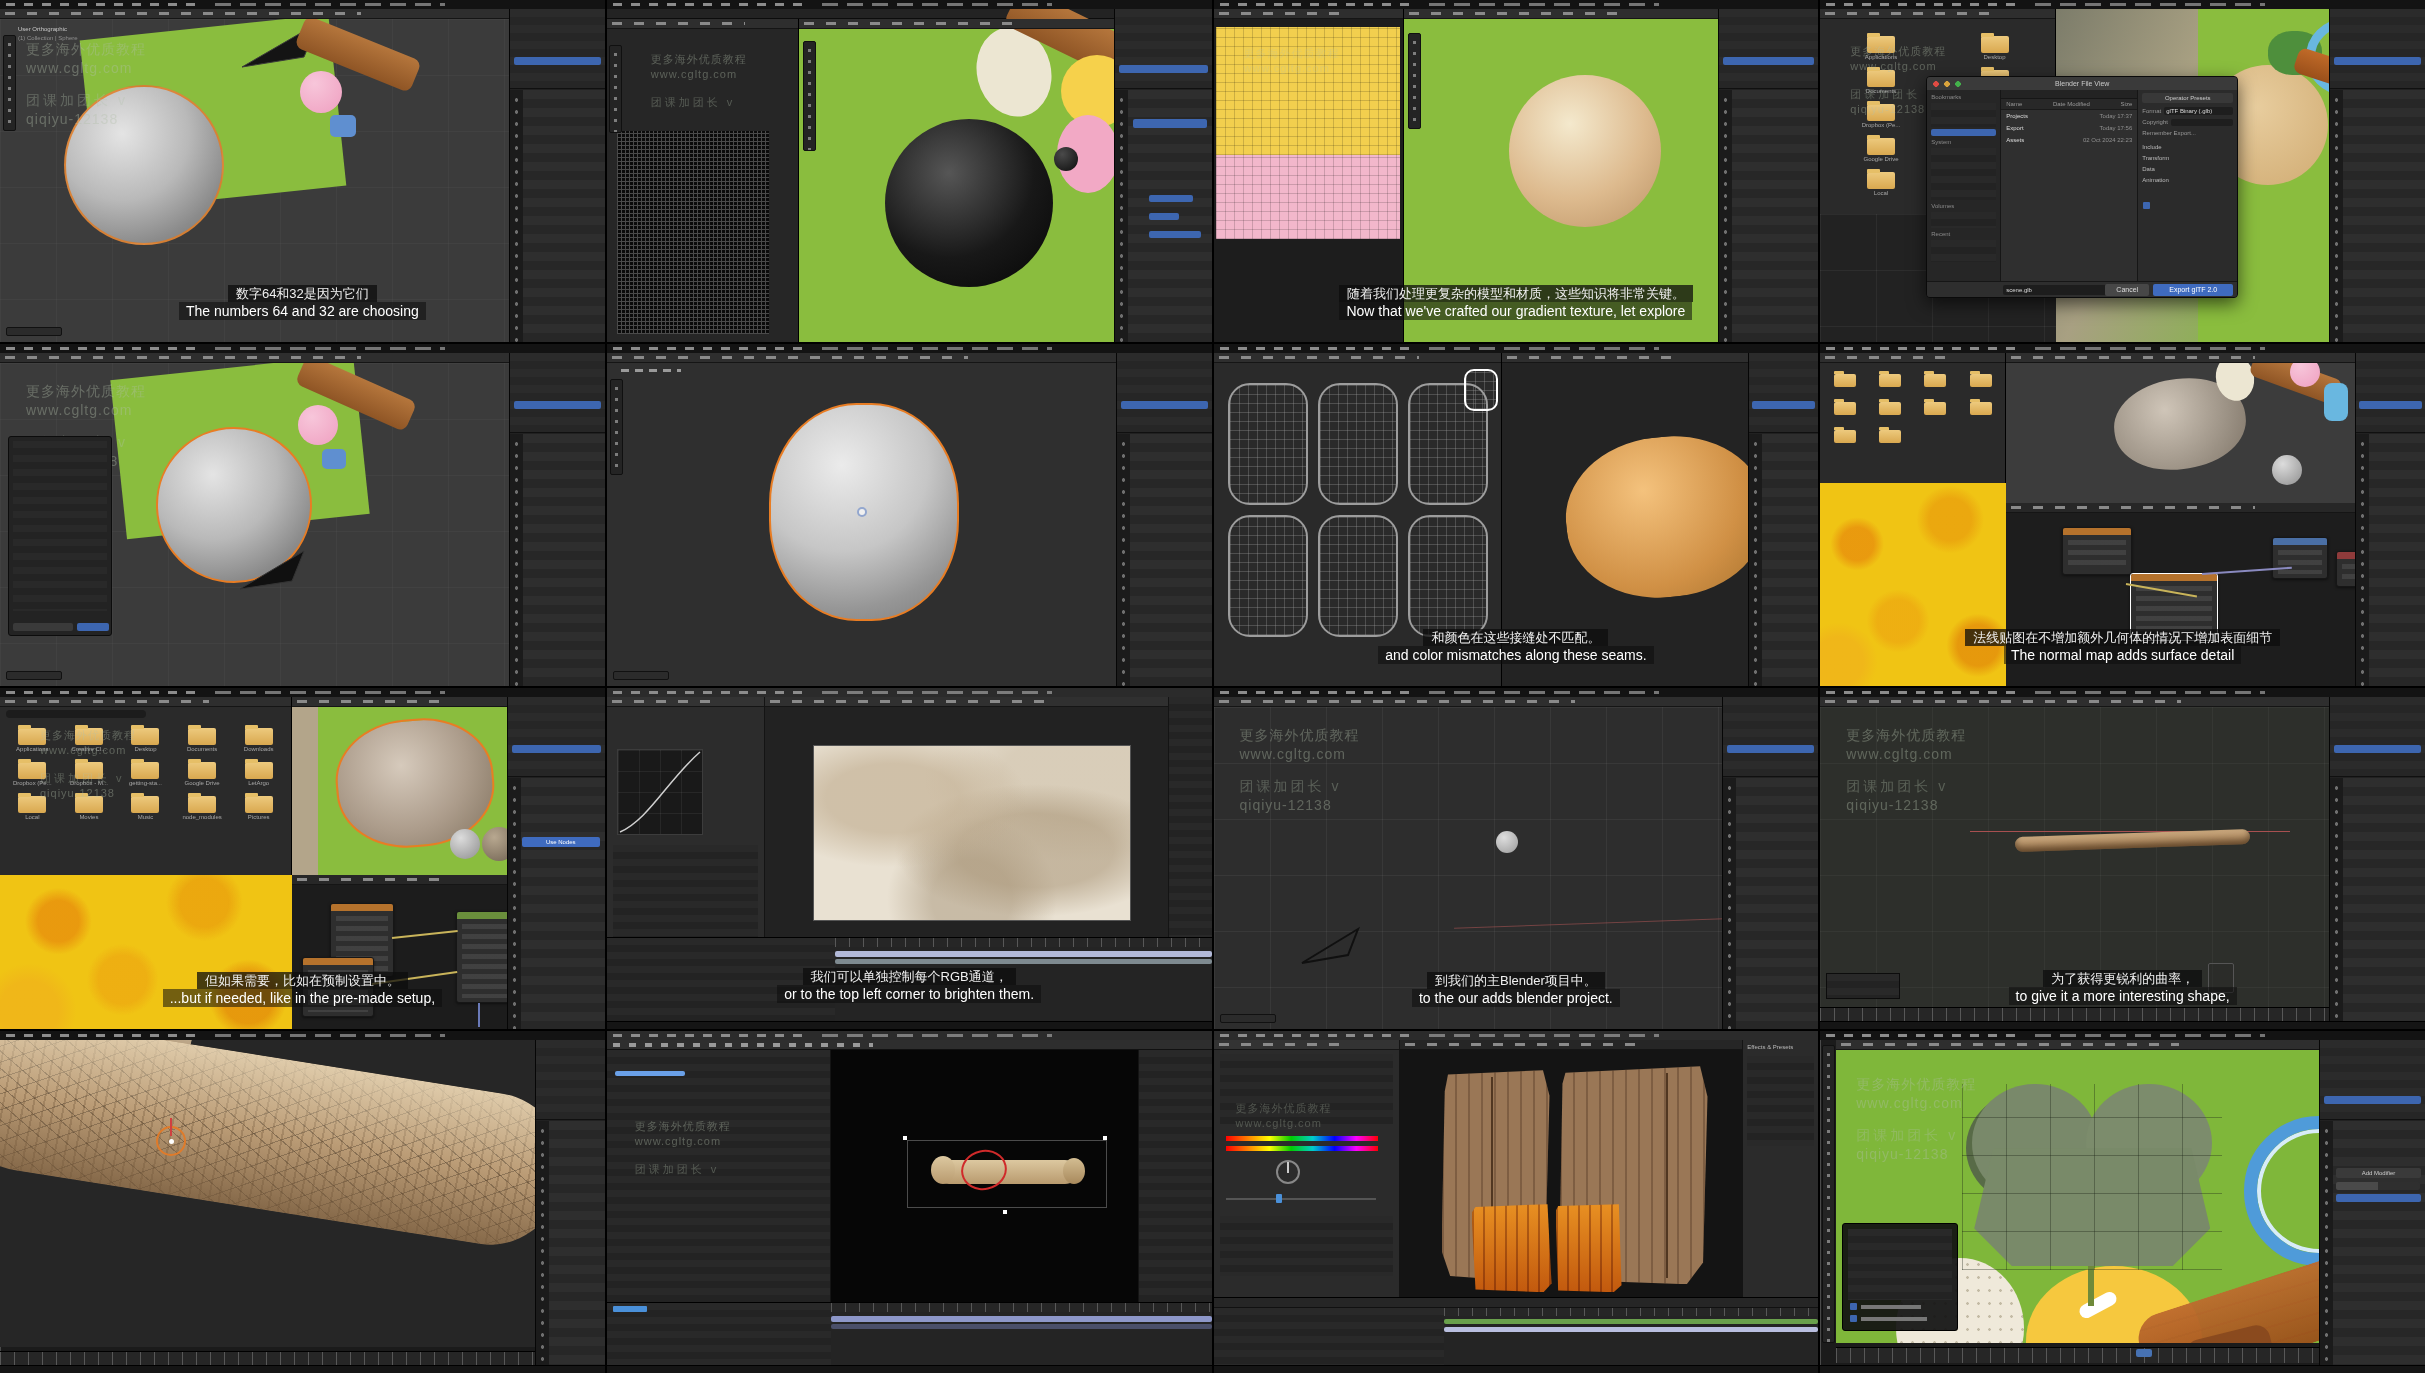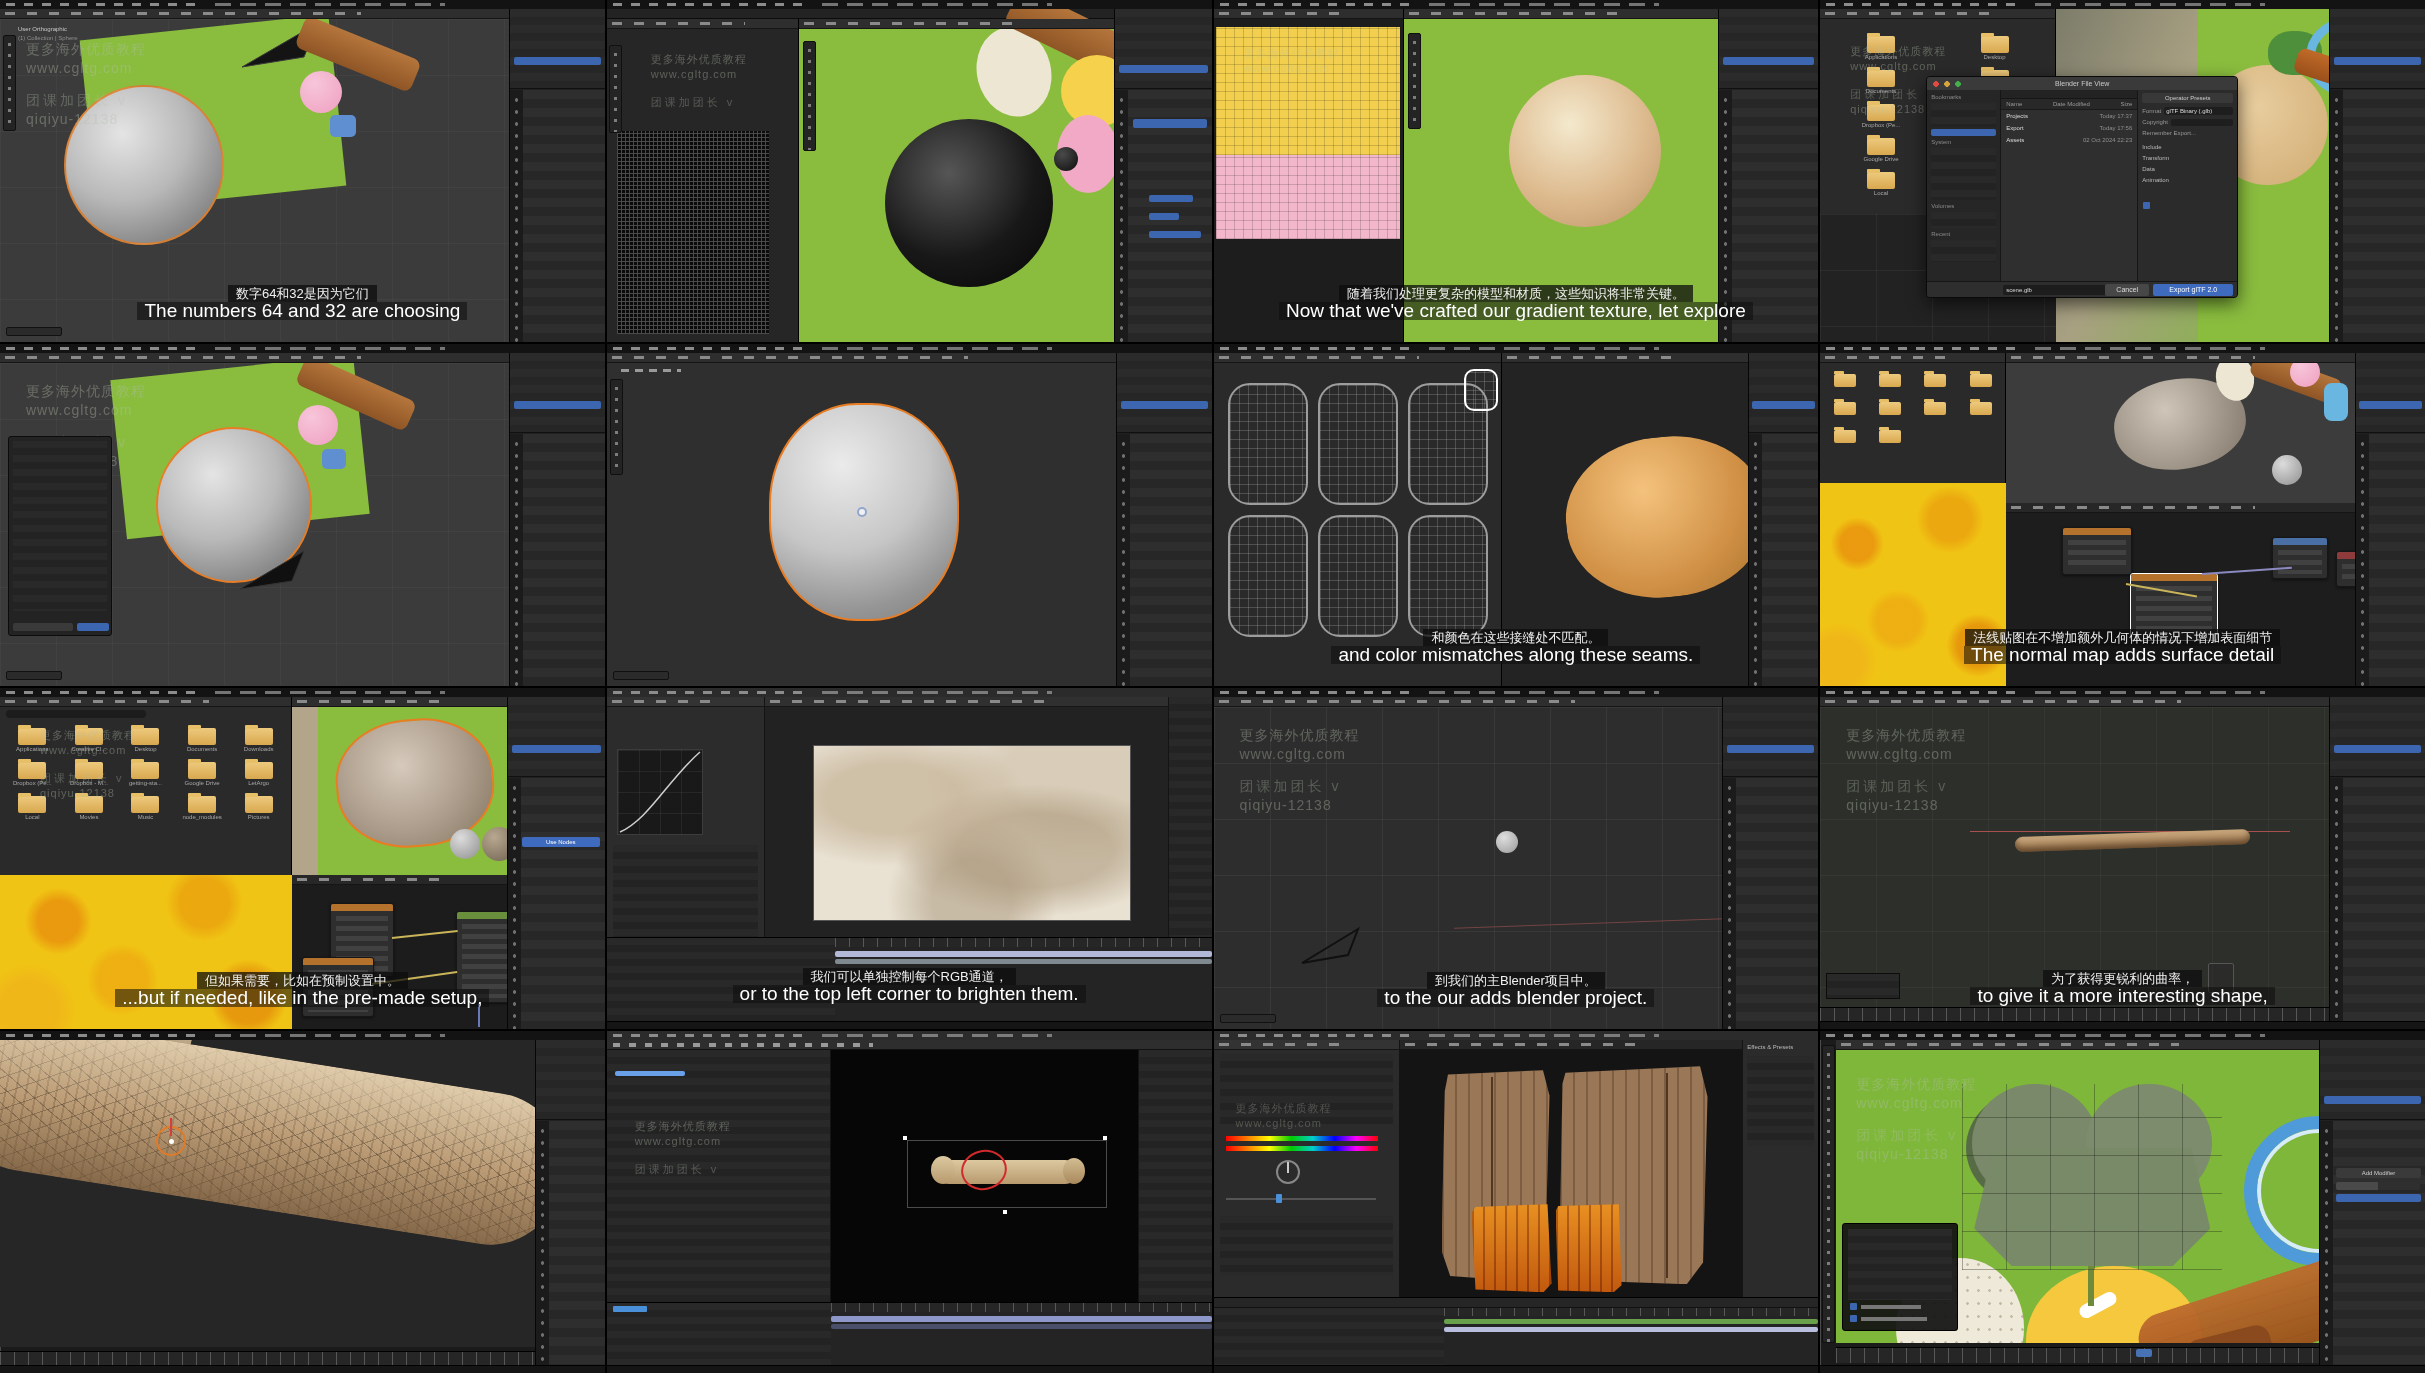--- a/index.html
+++ b/index.html
@@ -17,21 +17,21 @@
 
 .rcol{position:absolute;top:9px;right:0;bottom:0;width:96px;background:#212121;border-left:1px solid #060606;z-index:6}
 .outl{position:absolute;top:0;left:0;right:0;height:80px;background:repeating-linear-gradient(180deg,#2b2b2b 0 8px,#262626 8px 16px);border-bottom:1px solid #101010}
 .osel{position:absolute;top:48px;left:4px;right:4px;height:8px;background:#3d66b0;border-radius:2px}
 .ptabs{position:absolute;top:81px;left:0;bottom:0;width:13px;background-color:#1b1b1b;background-image:radial-gradient(circle,#6f6f6f 1.5px,transparent 2px);background-size:13px 12px;background-position:center 4px}
 .prows{position:absolute;top:81px;left:13px;right:0;bottom:0;background:repeating-linear-gradient(180deg,#2e2e2e 0 9px,#272727 9px 18px)}
 .rowsd{background:repeating-linear-gradient(180deg,#292929 0 7px,#232323 7px 14px)}
 
 .sub{position:absolute;left:0;right:0;bottom:22px;text-align:center;z-index:40;pointer-events:none}
 .sub .zh{display:inline-block;background:rgba(12,12,12,.74);color:#f0f0f0;font-size:13px;line-height:17px;padding:0 8px}
-.sub .en{display:block;margin:0 auto;width:max-content;max-width:96%;background:rgba(12,12,12,.55);color:#fff;font-size:19px;line-height:18px;padding:0 7px}
+.sub .en{display:block;margin:0 auto;width:max-content;max-width:96%;background:rgba(12,12,12,.55);color:#fff;font-size:14px;line-height:18px;padding:0 7px}
 
 .wm{position:absolute;z-index:7;color:rgba(178,193,172,.38);font-size:14px;line-height:19px;letter-spacing:1px;pointer-events:none}
 .wm .g2{margin-top:13px;letter-spacing:3px;color:rgba(178,193,172,.33)}
 .wm.small{font-size:11px;line-height:15px}
 
 .pill{position:absolute;height:9px;width:56px;background:#2b2b2b;border:1px solid #111;border-radius:2px;z-index:9}
 .ltb{position:absolute;width:13px;background-color:#242424;border:1px solid #101010;border-radius:2px;background-image:radial-gradient(circle,#7d7d7d 1.5px,transparent 2px);background-size:13px 11px;background-position:center 3px;z-index:6}
 .gl{background-image:linear-gradient(rgba(255,255,255,.05) 1px,transparent 1px),linear-gradient(90deg,rgba(255,255,255,.05) 1px,transparent 1px);background-size:56px 56px}
 .ck{background-image:repeating-linear-gradient(90deg,rgba(0,0,0,.16) 0 1px,transparent 1px 9px),repeating-linear-gradient(0deg,rgba(0,0,0,.16) 0 1px,transparent 1px 9px)}
 .ytex{background-color:#f0c414;background-image:radial-gradient(circle at 20% 30%,rgba(228,120,10,.55) 0 8%,transparent 13%),radial-gradient(circle at 70% 18%,rgba(230,140,10,.5) 0 10%,transparent 16%),radial-gradient(circle at 42% 68%,rgba(235,150,15,.45) 0 12%,transparent 18%),radial-gradient(circle at 85% 80%,rgba(220,110,5,.5) 0 9%,transparent 14%),radial-gradient(circle at 10% 88%,rgba(240,170,30,.5) 0 10%,transparent 16%)}

